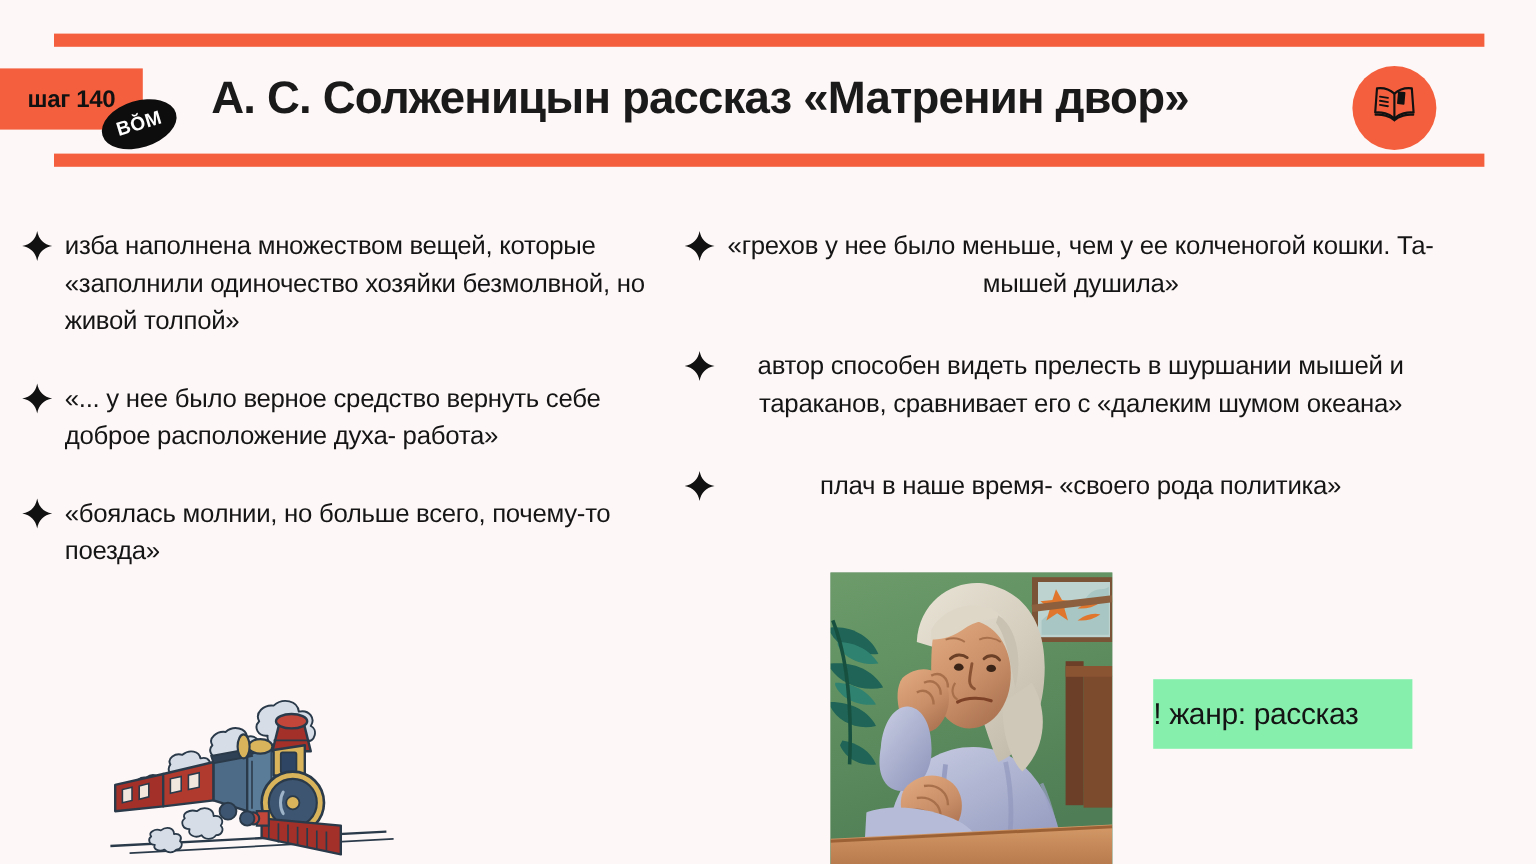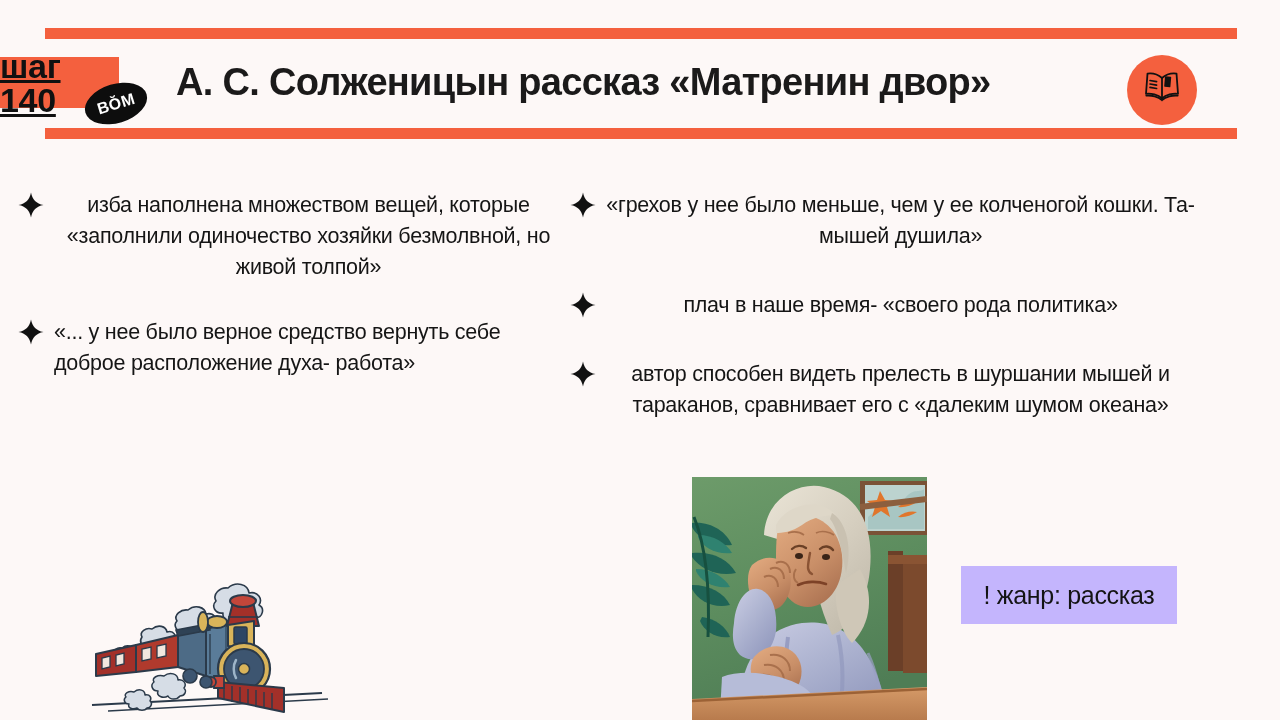--- a/index.html
+++ b/index.html
@@ -37,26 +37,25 @@
     left: 0;
     top: 57px;
     width: 119px;
     height: 51px;
     background: #f4603e;
     display: flex;
     align-items: center;
     justify-content: center;
   }
   .step-badge span {
-    font-size: 34px;
+    font-size: 20px;
     font-weight: 700;
     color: #111111;
     letter-spacing: -0.3px;
     line-height: 1;
-    text-decoration: underline;
   }
 
   .vom-logo {
     position: absolute;
     left: 84px;
     top: 84px;
     width: 64px;
     height: 39px;
     background: #0d0d0d;
     border-radius: 50%;
@@ -122,21 +121,21 @@
   .bullet .btext {
     flex: 1 1 auto;
     font-size: 21.5px;
     font-weight: 500;
     color: #151515;
     line-height: 31px;
     letter-spacing: -0.25px;
   }
 
   
-  .col-left  .bullet:nth-child(1) { margin-bottom: 34px; text-align: center; }
+  .col-left  .bullet:nth-child(1) { margin-bottom: 34px; }
   .col-left  .bullet:nth-child(2) { margin-bottom: 34px; }
   .col-right .bullet:nth-child(1) { margin-bottom: 38px; }
   .col-right .bullet:nth-child(2) { margin-bottom: 38px; }
 
   
   .train-art {
     position: absolute;
     left: 78px;
     top: 572px;
     width: 290px;
@@ -155,24 +154,23 @@
   }
   .portrait svg { display: block; }
 
   
   .genre-badge {
     position: absolute;
     left: 961px;
     top: 566px;
     width: 216px;
     height: 58px;
-    background: #c4b5fd;
+    background: #86efac;
     display: flex;
     align-items: center;
-    justify-content: center;
   }
   .genre-badge span {
     font-size: 25px;
     font-weight: 500;
     color: #141414;
     letter-spacing: -0.3px;
     line-height: 1;
   }
 </style>
 </head>
@@ -219,49 +217,57 @@
 
   <div class="bullet">
     <span class="star">
       <svg width="26" height="26" viewBox="0 0 26 26">
           <path d="M13 0.5 C14.3 7.6 18.4 11.7 25.5 13 C18.4 14.3 14.3 18.4 13 25.5 C11.7 18.4 7.6 14.3 0.5 13 C7.6 11.7 11.7 7.6 13 0.5 Z" fill="#111111"></path>
         </svg>
     </span>
     <span class="btext">«... у нее было верное средство вернуть себе доброе расположение духа- работа»</span>
   </div>
 
+  <div class="bullet">
+    <span class="star">
+      <svg width="26" height="26" viewBox="0 0 26 26">
+          <path d="M13 0.5 C14.3 7.6 18.4 11.7 25.5 13 C18.4 14.3 14.3 18.4 13 25.5 C11.7 18.4 7.6 14.3 0.5 13 C7.6 11.7 11.7 7.6 13 0.5 Z" fill="#111111"></path>
+        </svg>
+    </span>
+    <span class="btext"> «боялась молнии, но больше всего, почему-то поезда»</span>
+  </div>
 </div>
 
 <div class="col col-right">
 
   <div class="bullet">
     <span class="star">
       <svg width="26" height="26" viewBox="0 0 26 26">
           <path d="M13 0.5 C14.3 7.6 18.4 11.7 25.5 13 C18.4 14.3 14.3 18.4 13 25.5 C11.7 18.4 7.6 14.3 0.5 13 C7.6 11.7 11.7 7.6 13 0.5 Z" fill="#111111"></path>
         </svg>
     </span>
     <span class="btext">«грехов у нее было меньше, чем у ее колченогой кошки. Та- мышей душила»</span>
   </div>
 
   <div class="bullet">
     <span class="star">
       <svg width="26" height="26" viewBox="0 0 26 26">
           <path d="M13 0.5 C14.3 7.6 18.4 11.7 25.5 13 C18.4 14.3 14.3 18.4 13 25.5 C11.7 18.4 7.6 14.3 0.5 13 C7.6 11.7 11.7 7.6 13 0.5 Z" fill="#111111"></path>
         </svg>
     </span>
+    <span class="btext">автор способен видеть прелесть в шуршании мышей и тараканов, сравнивает его с «далеким шумом океана»</span>
+  </div>
+
+  <div class="bullet">
+    <span class="star">
+      <svg width="26" height="26" viewBox="0 0 26 26">
+          <path d="M13 0.5 C14.3 7.6 18.4 11.7 25.5 13 C18.4 14.3 14.3 18.4 13 25.5 C11.7 18.4 7.6 14.3 0.5 13 C7.6 11.7 11.7 7.6 13 0.5 Z" fill="#111111"></path>
+        </svg>
+    </span>
     <span class="btext">плач в наше время- «своего рода политика»</span>
-  </div>
-
-  <div class="bullet">
-    <span class="star">
-      <svg width="26" height="26" viewBox="0 0 26 26">
-          <path d="M13 0.5 C14.3 7.6 18.4 11.7 25.5 13 C18.4 14.3 14.3 18.4 13 25.5 C11.7 18.4 7.6 14.3 0.5 13 C7.6 11.7 11.7 7.6 13 0.5 Z" fill="#111111"></path>
-        </svg>
-    </span>
-    <span class="btext">автор способен видеть прелесть в шуршании мышей и тараканов, сравнивает его с «далеким шумом океана»</span>
   </div>
 </div>
 
 <div class="train-art">
   <svg width="290" height="145" viewBox="0 0 290 145">
 
     <g fill="#d6dde6" stroke="#2b3a4a" stroke-width="1.6" stroke-linejoin="round">
       <path d="M150 16 c8 -7 20 -4 21 5 c9 -2 14 6 10 12 c6 3 4 13 -4 13 c-3 7 -13 7 -17 2
                c-7 5 -16 0 -15 -7 c-8 1 -12 -7 -7 -12 c-4 -7 4 -14 12 -13 Z"></path>
       <path d="M110 38 c7 -6 17 -3 18 4 c8 -2 12 5 9 10 c5 3 3 11 -4 11 c-3 6 -11 6 -15 2

